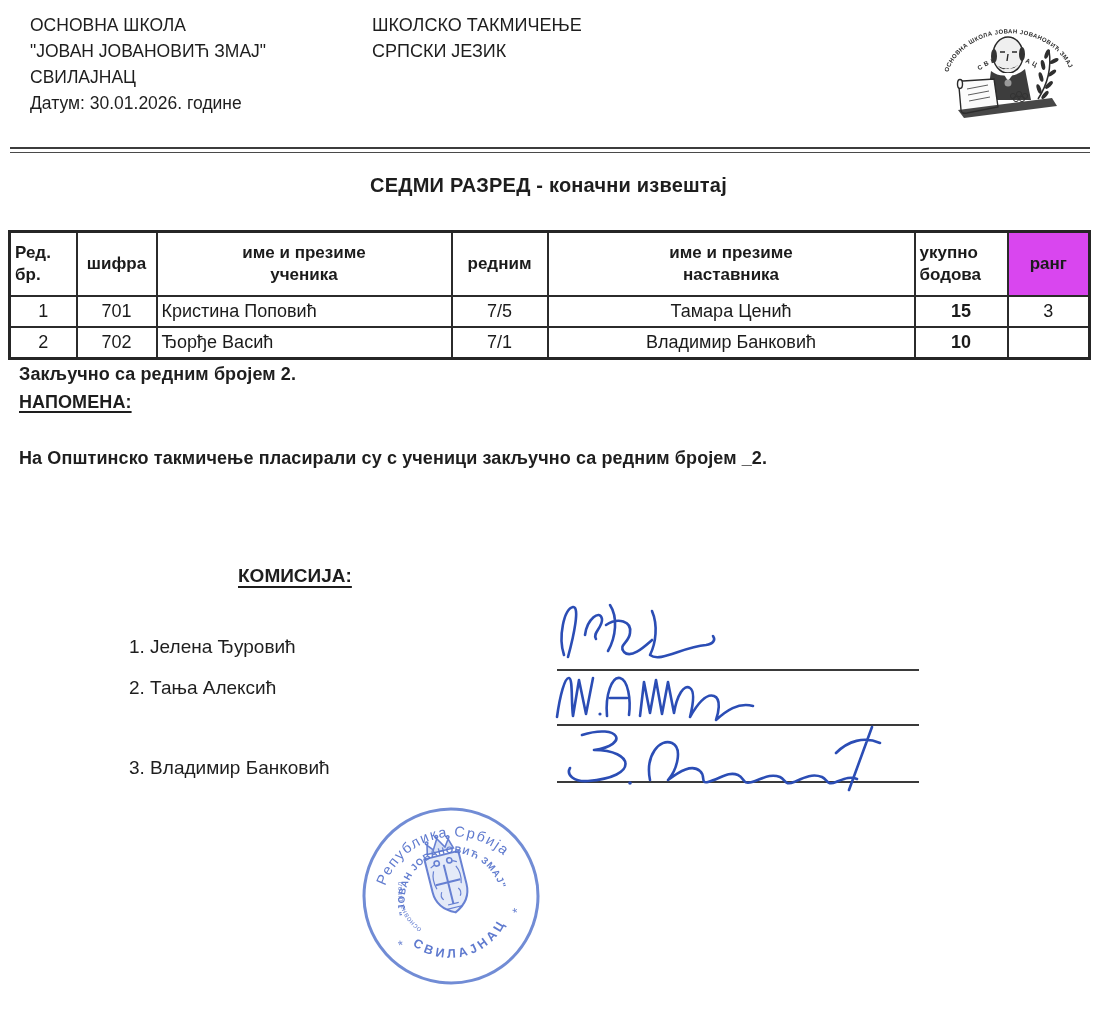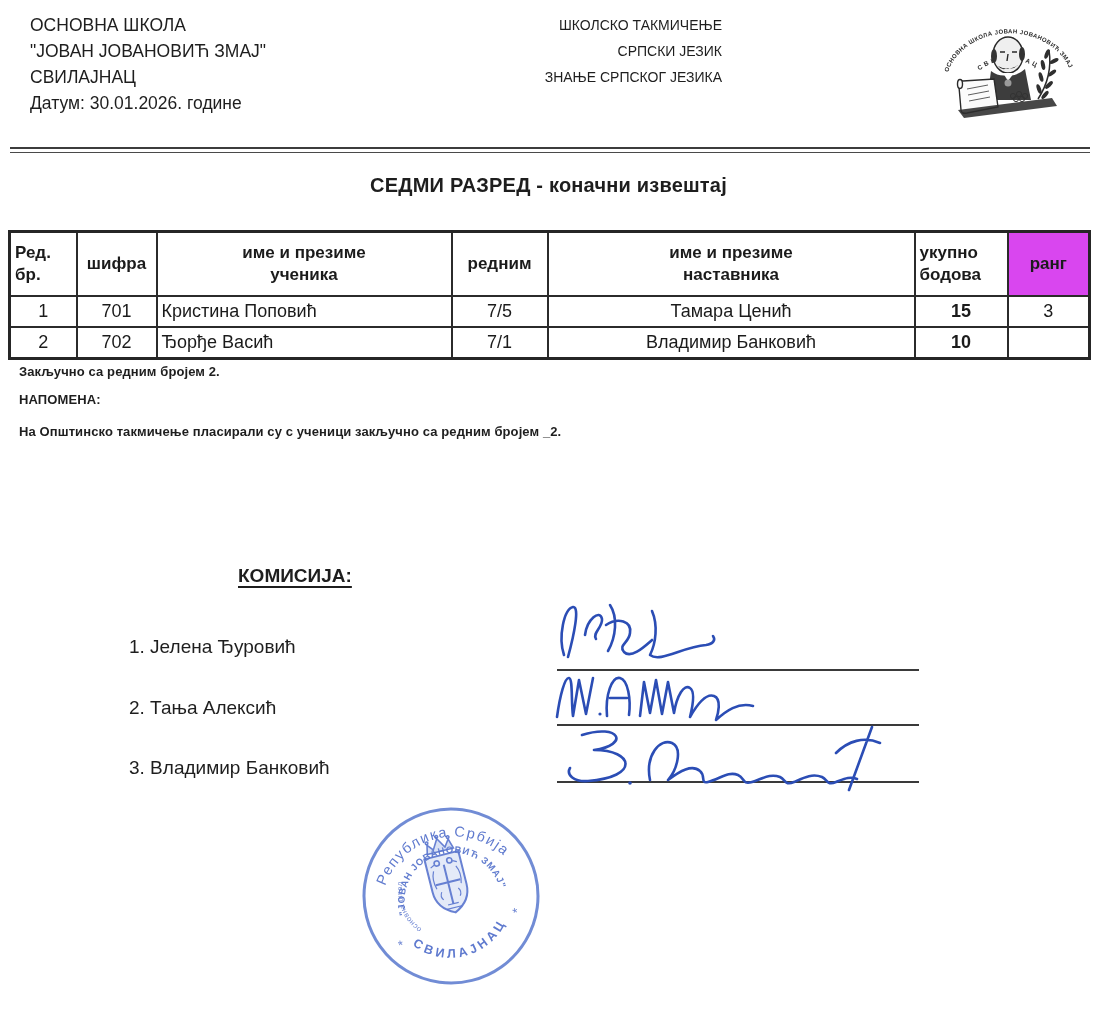--- a/index.html
+++ b/index.html
@@ -2,21 +2,21 @@
 <html><head>
 <meta charset="utf-8">
 <style>
   html,body{margin:0;padding:0;background:#fff;}
   .page{
     position:relative;width:1097px;height:1019px;background:#ffffff;
     font-family:"Liberation Sans", sans-serif;color:#1e1e1e;overflow:hidden;
   }
   
   .header-left{position:absolute;left:30px;top:12px;font-size:17.5px;line-height:26px;}
-  .header-center{position:absolute;left:372px;top:12px;width:350px;text-align:right;font-size:14px;line-height:26px;}
+  .header-center{position:absolute;left:372px;top:12px;width:350px;text-align:left;font-size:18px;line-height:26px;}
   .logo-svg{position:absolute;left:934px;top:4px;}
   
   .double-rule{position:absolute;left:10px;top:147px;width:1080px;height:3px;
     border-top:2px solid #3c3c3c;border-bottom:1px solid #4a4a4a;}
   
   .report-title{position:absolute;left:0;top:174px;width:1097px;text-align:center;
     font-size:20px;font-weight:bold;letter-spacing:.2px;}
   
   table.results{position:absolute;left:8px;top:230px;width:1080px;border-collapse:collapse;
     table-layout:fixed;font-size:18px;color:#1b1b1b;}
@@ -24,29 +24,29 @@
   table.results{border:3px solid #262626;}
   table.results thead th{height:62px;font-weight:bold;font-size:17px;vertical-align:middle;line-height:22px;}
   table.results tbody td{height:29px;vertical-align:middle;}
   .th-small{font-size:15px;}
   .cell-left{text-align:left;padding-left:7px;}
   .cell-center{text-align:center;}
   .rank-head{background:#d946ef;margin-left:11px;}
   .pts{font-weight:bold;}
   .blk{display:block;}
   
-  .note{position:absolute;left:19px;font-size:13px;font-weight:bold;letter-spacing:.1px;}
+  .note{position:absolute;left:19px;font-size:18px;font-weight:bold;letter-spacing:.1px;}
   .note-closing{top:364px;}
-  .note-label{top:392px;text-decoration-thickness:2px;text-underline-offset:3px;}
-  .note-remark{top:424px;}
+  .note-label{top:392px;text-decoration:underline;text-decoration-thickness:2px;text-underline-offset:3px;}
+  .note-remark{top:448px;}
   
   .commission-heading{position:absolute;left:238px;top:565px;font-size:19px;font-weight:bold;
     text-decoration:underline;text-decoration-thickness:2px;text-underline-offset:4px;}
   .member{position:absolute;left:129px;font-size:19px;}
-  .member-1{top:636px;} .member-2{top:697px;} .member-3{top:757px;}
+  .member-1{top:636px;} .member-2{top:677px;} .member-3{top:757px;}
   
   .sig-line{position:absolute;left:557px;width:362px;height:2px;background:#3a3a3a;}
   .sig-line-1{top:669px;} .sig-line-2{top:724px;} .sig-line-3{top:781px;}
   .signatures-svg{position:absolute;left:540px;top:583px;}
   .stamp-svg{position:absolute;left:358px;top:806px;}
 </style>
 </head>
 <body>
 
 <div class="page">
@@ -54,21 +54,20 @@
   <div class="header-left">
     <div>ОСНОВНА ШКОЛА</div>
     <div>"ЈОВАН ЈОВАНОВИЋ ЗМАЈ"</div>
     <div>СВИЛАЈНАЦ</div>
     <div>Датум: 30.01.2026. године</div>
   </div>
 
   <div class="header-center">
     <div>ШКОЛСКО ТАКМИЧЕЊЕ</div>
     <div>СРПСКИ ЈЕЗИК</div>
-    <div>ЗНАЊЕ СРПСКОГ ЈЕЗИКА</div>
   </div>
 
   <svg class="logo-svg" width="152" height="120" viewBox="0 0 152 120">
     <defs>
       <path id="lgArc1" d="M12,76 A64,54 0 0 1 138,72" fill="none"></path>
       <path id="lgArc2" d="M36,78 A43,35 0 0 1 114,75" fill="none"></path>
     </defs>
     <text font-size="6" font-weight="bold" fill="#2a2a2a" letter-spacing="0.4">
       <textPath href="#lgArc1" startOffset="50%" text-anchor="middle">ОСНОВНА ШКОЛА ЈОВАН ЈОВАНОВИЋ ЗМАЈ</textPath>
     </text>

